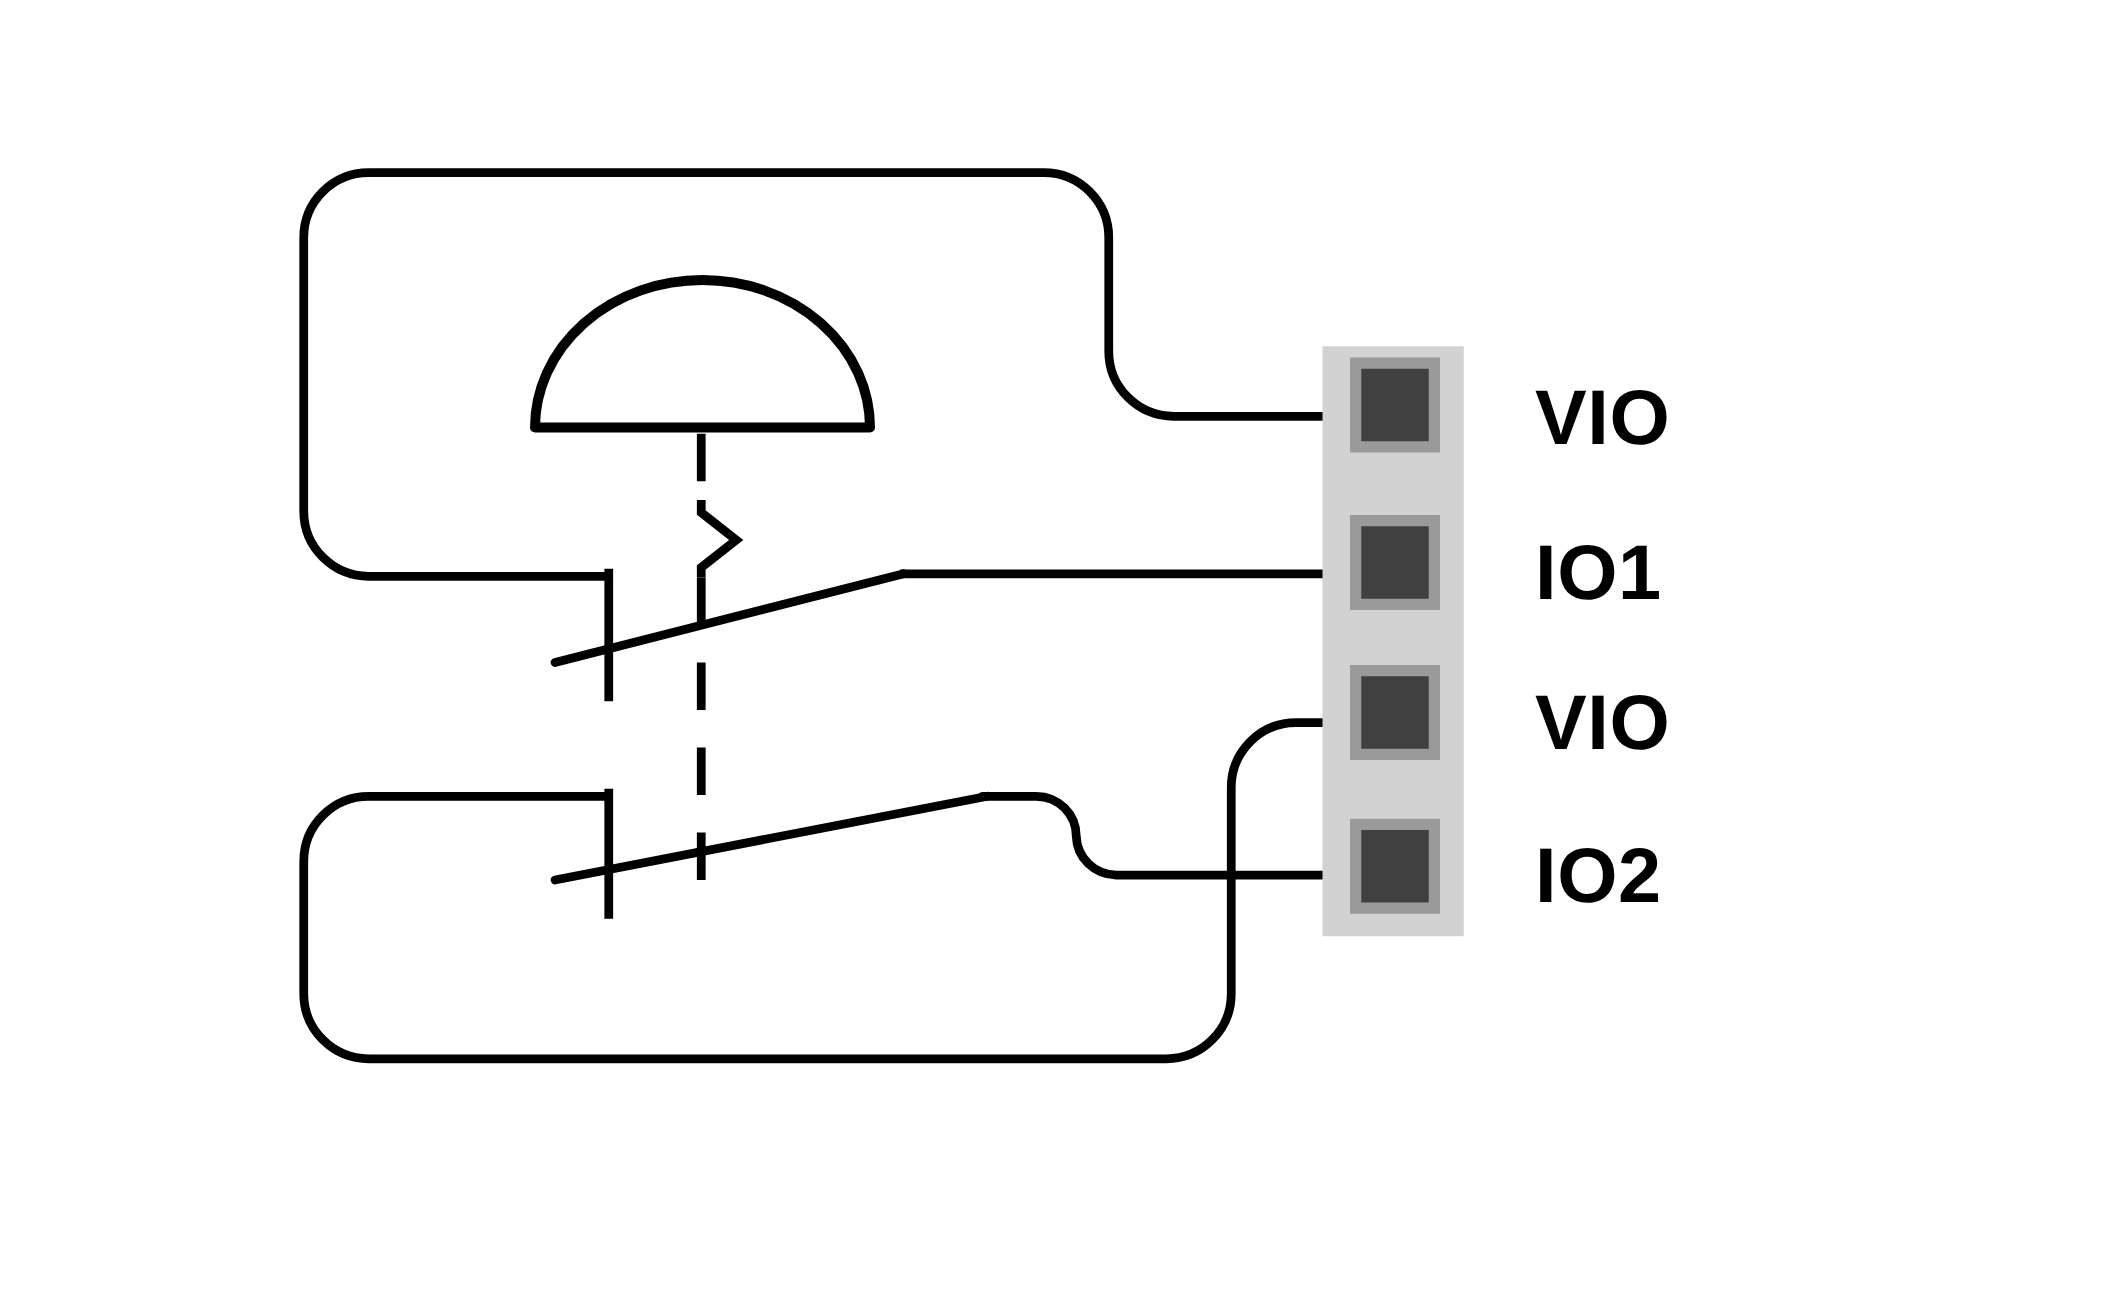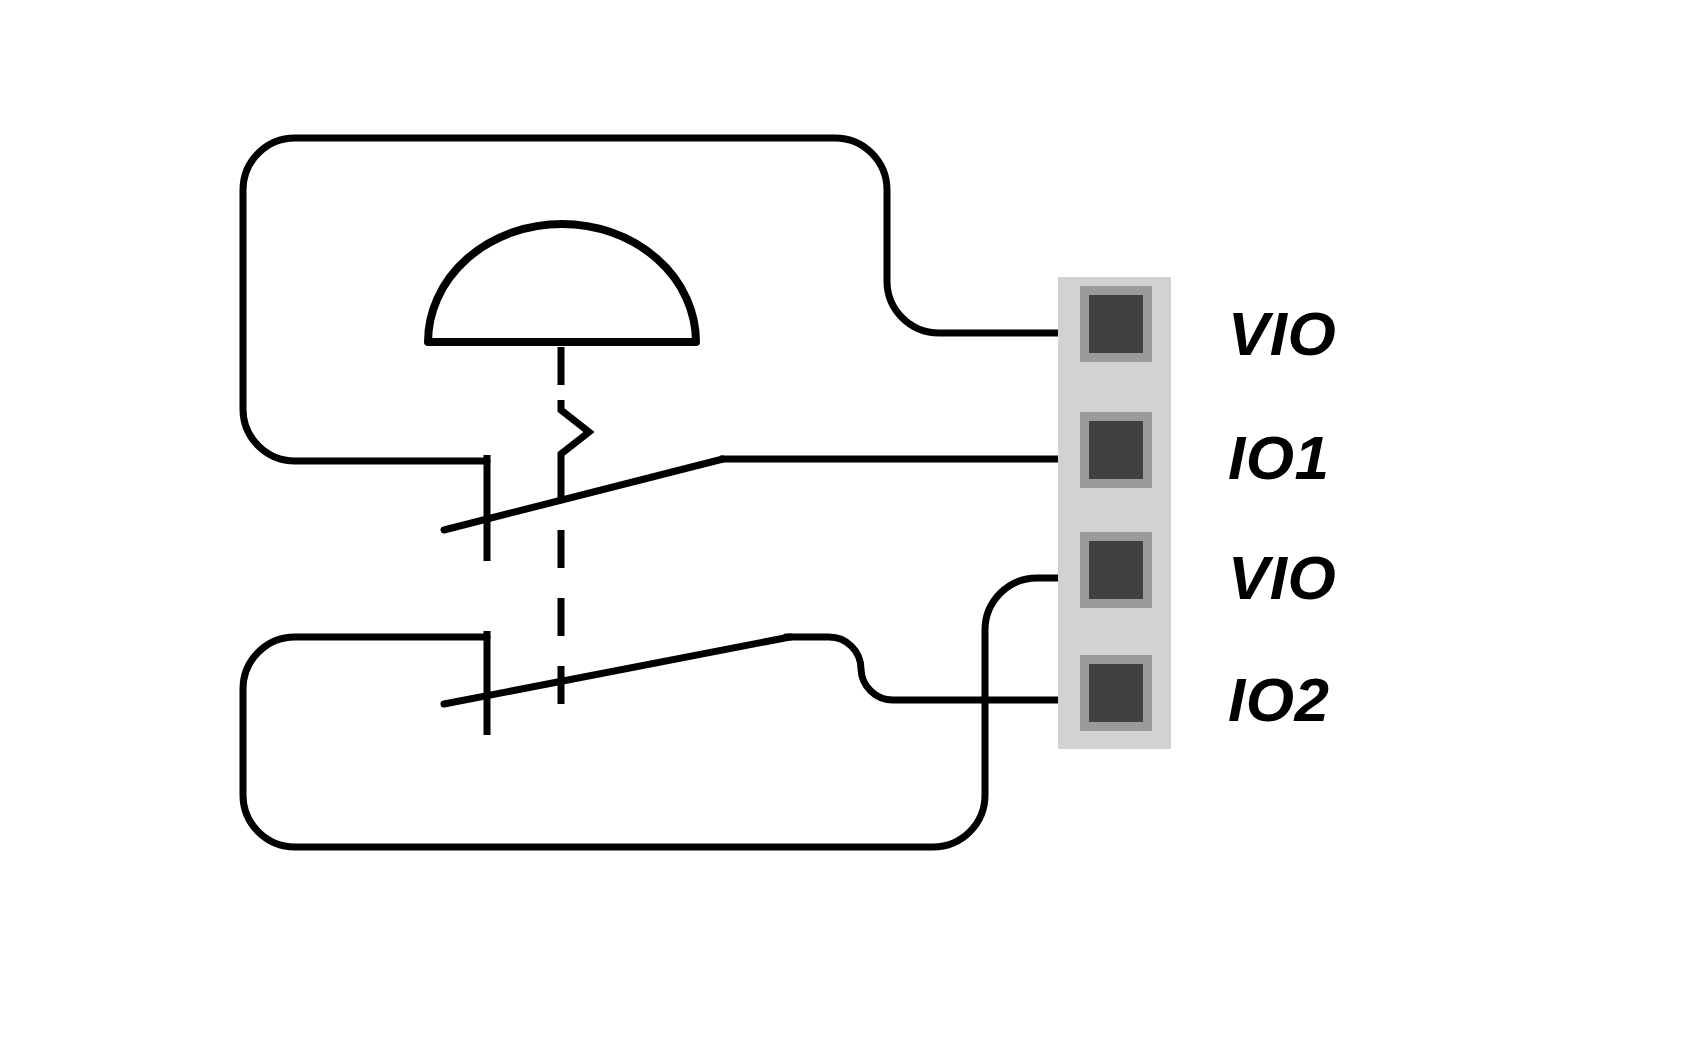--- a/index.html
+++ b/index.html
@@ -15,21 +15,20 @@
     overflow: hidden;
     font-family: "Liberation Sans", sans-serif;
   }
   #schematic-root {
     position: absolute;
     left: 0;
     top: 0;
     width: 1686px;
     height: 830px;
     background: #ffffff;
-    font-style: italic;
   }
   svg.diagram {
     display: block;
     width: 1686px;
     height: 1043px;
   }
   .wire {
     fill: none;
     stroke: #000000;
     stroke-width: 7;

